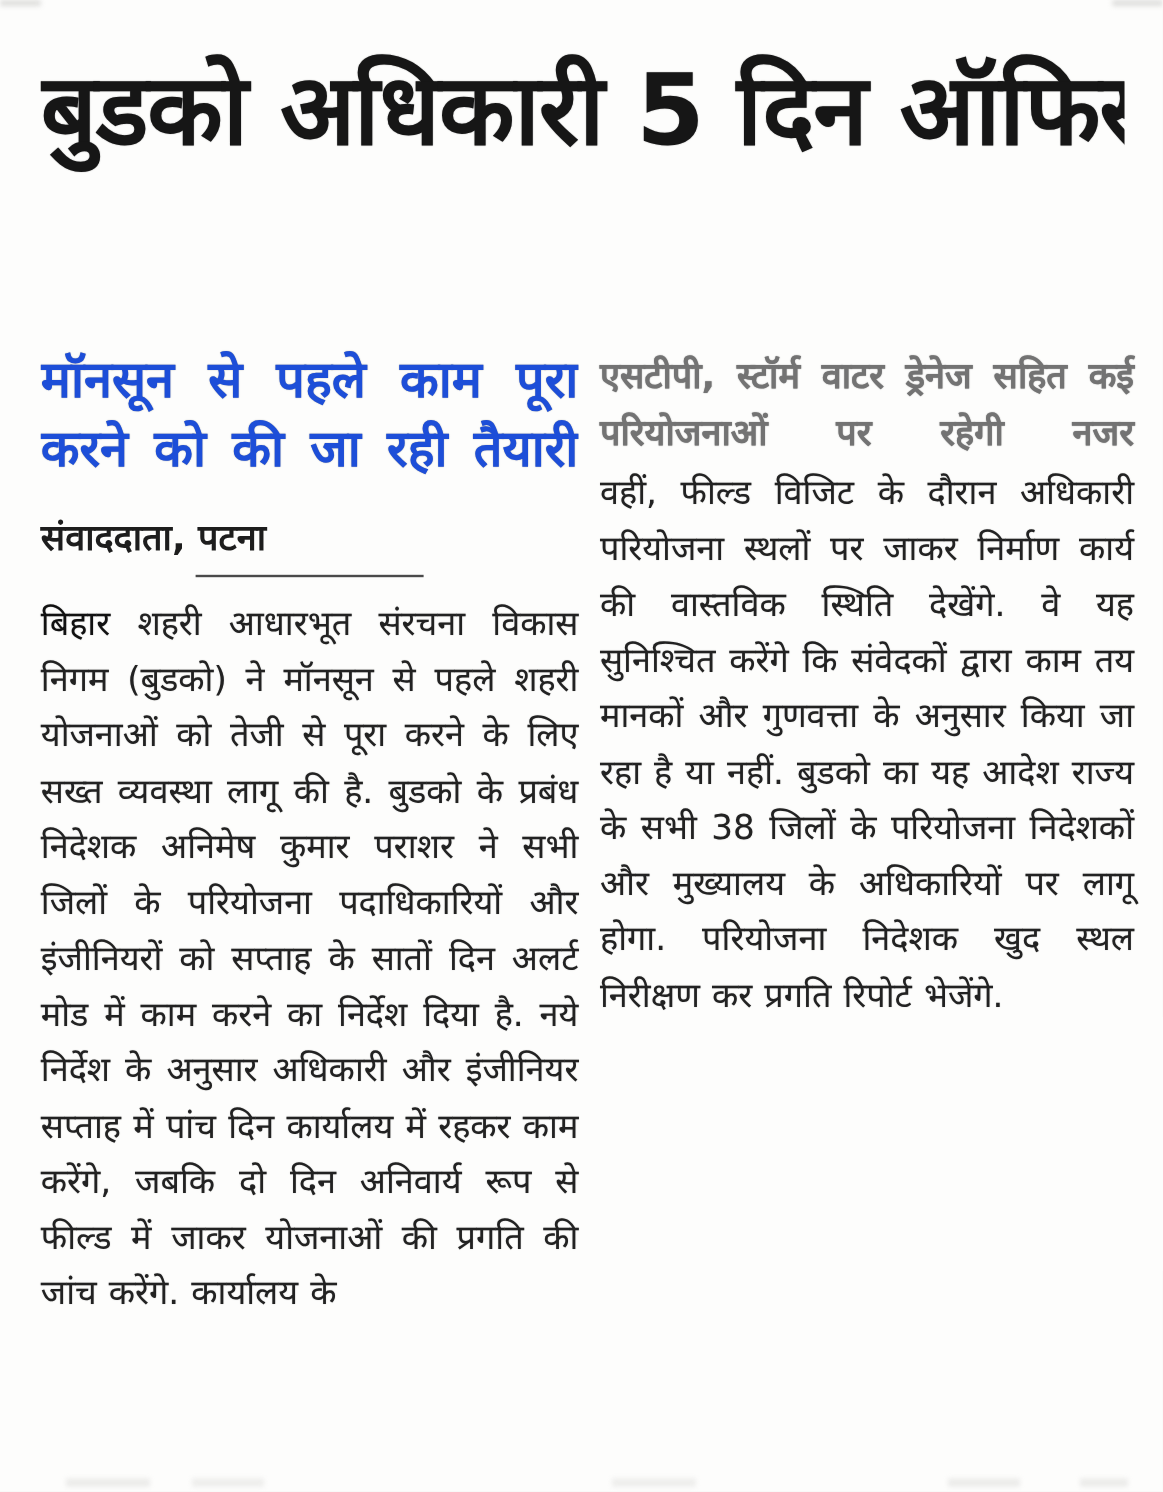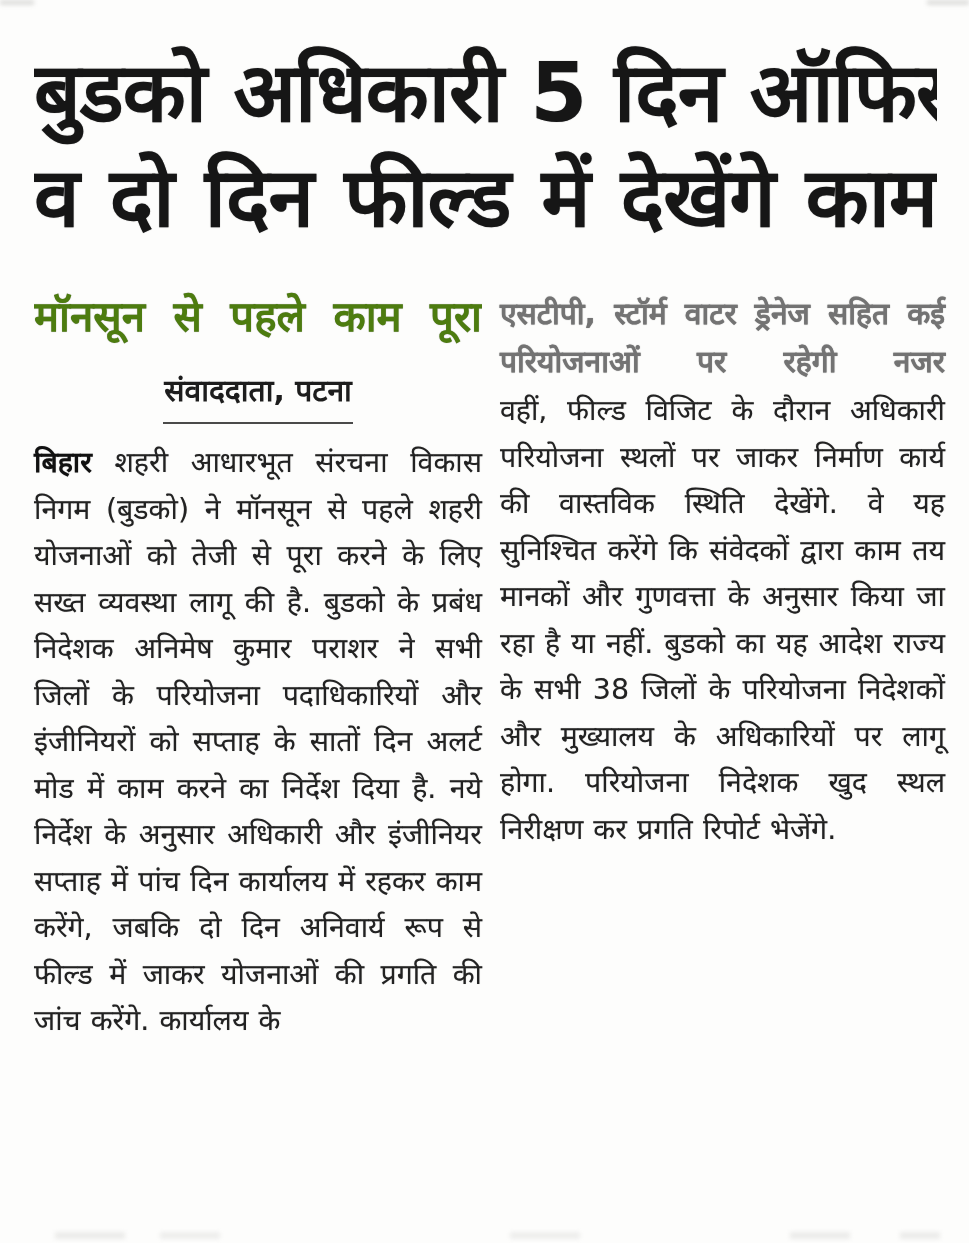--- a/index.html
+++ b/index.html
@@ -46,53 +46,53 @@
     display: grid;
     grid-template-columns: 448px 1fr;
     column-gap: 18px;
   }
   .col { min-width: 0; }
   
   .subheadline {
     font-size: 42px;
     line-height: 57px;
     font-weight: bold;
-    color: #4d7c0f;
+    color: #1d4ed8;
     text-shadow: 0 0 1px rgba(0,0,0,.4);
   }
   .sh-line {
     text-align: justify;
     text-align-last: justify;
     height: 57px;
     white-space: nowrap;
     overflow: hidden;
   }
   .byline {
     margin-top: 24px;
-    text-align: center;
+    text-align: left;
     font-weight: bold;
     font-size: 30px;
     color: #1d1d1d;
   }
   .byline-rule {
     width: 190px;
     height: 2px;
     background: #4a4a4a;
     margin: 12px auto 16px auto;
   }
   
   .body-text {
     font-size: 28.5px;
     line-height: 46.5px;
     text-align: justify;
     color: #222;
     text-shadow: 0 0 1px rgba(0,0,0,.28);
     word-spacing: 1px;
   }
-  .lead-word { font-weight: bold; color: #111; }
+  .lead-word { font-weight: normal; color: #111; }
   .crosshead {
     font-size: 30px;
     line-height: 48px;
     font-weight: bold;
     color: #737373;
     text-align: justify;
     text-align-last: justify;
     margin: 2px 0;
     text-shadow: 0 0 1px rgba(0,0,0,.45);
   }
@@ -112,28 +112,28 @@
   .a-bot-4 { left: 790px; bottom: 4px; width: 60px;  height: 7px; opacity: .25; }
   .a-bot-5 { left: 900px; bottom: 4px; width: 40px;  height: 7px; opacity: .25; }
 </style>
 </head>
 <body>
 
 <div class="page">
 
   <h1 class="headline">
     <div class="hl-line">बुडको अधिकारी 5 दिन ऑफिस</div>
-    <div class="hl-line">व दो दिन फील्ड में देखेंगे काम</div>
   </h1>
 
   <div class="columns">
 
     <div class="col">
       <h2 class="subheadline">
         <div class="sh-line">मॉनसून से पहले काम पूरा</div>
+        <div class="sh-line">करने को की जा रही तैयारी</div>
       </h2>
 
       <div class="byline">संवाददाता, पटना</div>
       <div class="byline-rule"></div>
 
       <p class="body-text"><strong class="lead-word">बिहार</strong><span> शहरी आधारभूत संरचना विकास निगम (बुडको) ने मॉनसून से पहले शहरी योजनाओं को तेजी से पूरा करने के लिए सख्त व्यवस्था लागू की है. बुडको के प्रबंध निदेशक अनिमेष कुमार पराशर ने सभी जिलों के परियोजना पदाधिकारियों और इंजीनियरों को सप्ताह के सातों दिन अलर्ट मोड में काम करने का निर्देश दिया है. नये निर्देश के अनुसार अधिकारी और इंजीनियर सप्ताह में पांच दिन कार्यालय में रहकर काम करेंगे, जबकि दो दिन अनिवार्य रूप से फील्ड में जाकर योजनाओं की प्रगति की जांच करेंगे. कार्यालय के</span></p>
     </div>
 
     <div class="col">
 

